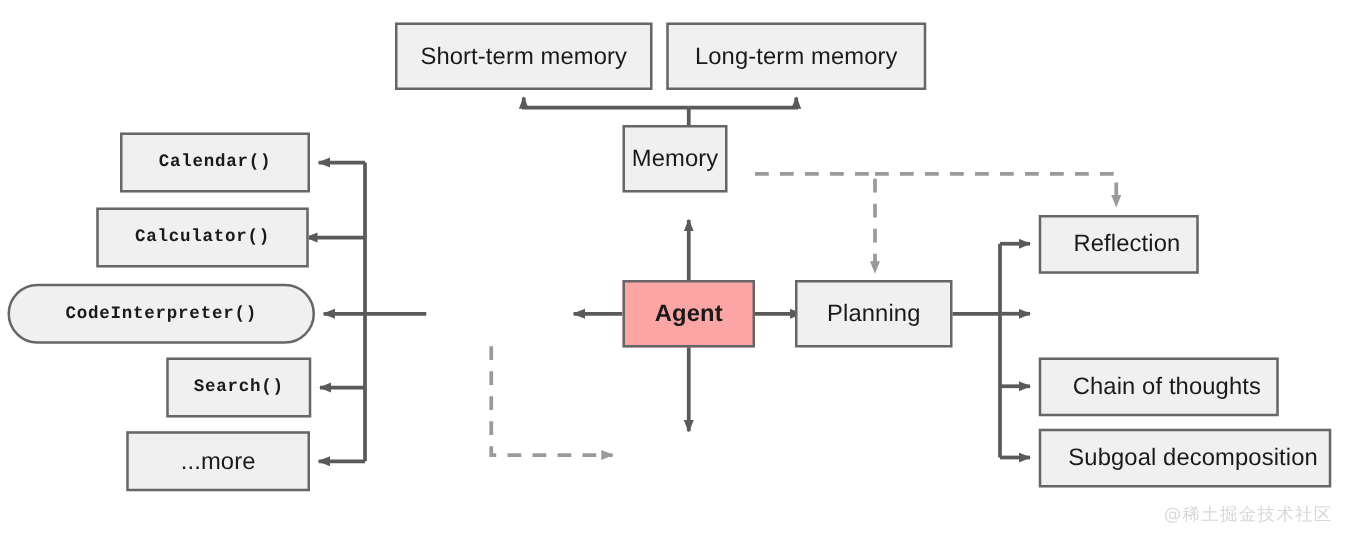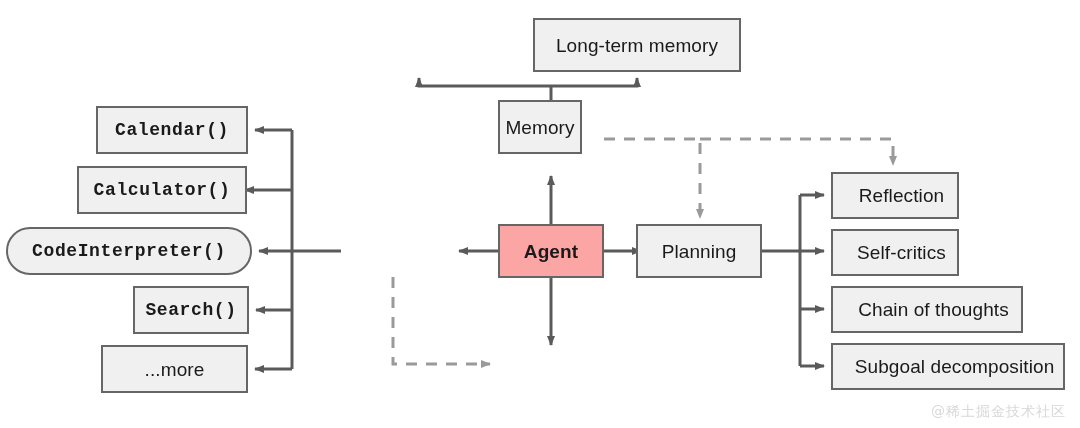--- a/index.html
+++ b/index.html
@@ -34,21 +34,21 @@
     font-family: "Liberation Sans", sans-serif;
     font-size: 19px;
     line-height: 1;
     letter-spacing: 0.1px;
     white-space: nowrap;
     z-index: 2;
   }
   .node.mono {
     font-family: "Liberation Mono", monospace;
     font-weight: bold;
-    font-size: 18px;
+    font-size: 14px;
     letter-spacing: 0.6px;
     justify-content: center;
   }
   .node.agent {
     background: #fca5a5;
     font-weight: bold;
   }
   .node.leftalign {
     justify-content: center;
     padding-left: 13px;
@@ -113,20 +113,23 @@
     <g fill="none" stroke="#9a9a9a" stroke-width="3" stroke-dasharray="11 9">
 
       <path d="M604,139 L700,139 L700,218" marker-end="url(#ah-dash)"></path>
 
       <path d="M700,139 L893,139 L893,165" marker-end="url(#ah-dash)"></path>
 
       <path d="M393,277 L393,364 L490,364" marker-end="url(#ah-dash)"></path>
     </g>
   </svg>
 
+  <div class="node" style="left:316px; top:18px; width:206px; height:54px;">
+    <span>Short-term memory</span>
+  </div>
 
   <div class="node" style="left:533px; top:18px; width:208px; height:54px;">
     <span>Long-term memory</span>
   </div>
 
   <div class="node" style="left:498px; top:100px; width:84px; height:54px;">
     <span>Memory</span>
   </div>
 
   <div class="node agent" style="left:498px; top:224px; width:106px; height:54px;">
@@ -156,23 +159,20 @@
   </div>
 
   <div class="node" style="left:101px; top:345px; width:147px; height:48px;">
     <span>...more</span>
   </div>
 
   <div class="node leftalign" style="left:831px; top:172px; width:128px; height:47px;">
     <span>Reflection</span>
   </div>
 
-  <div class="node leftalign" style="left:831px; top:229px; width:128px; height:47px;">
-    <span>Self-critics</span>
-  </div>
 
   <div class="node leftalign" style="left:831px; top:286px; width:192px; height:47px;">
     <span>Chain of thoughts</span>
   </div>
 
   <div class="node leftalign" style="left:831px; top:343px; width:234px; height:47px;">
     <span>Subgoal decomposition</span>
   </div>
 
   <div class="watermark">@稀土掘金技术社区</div>

